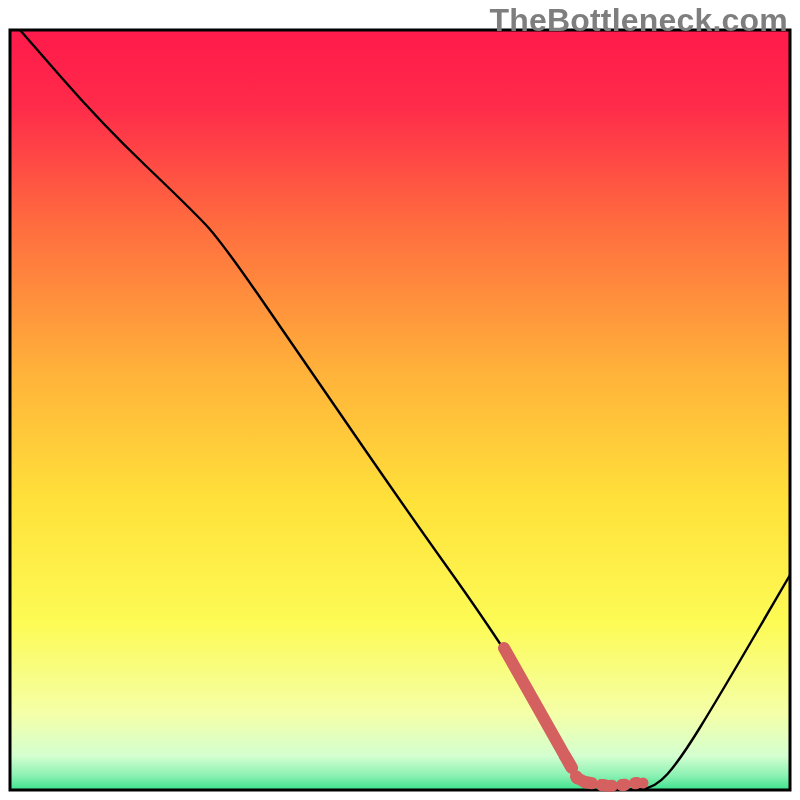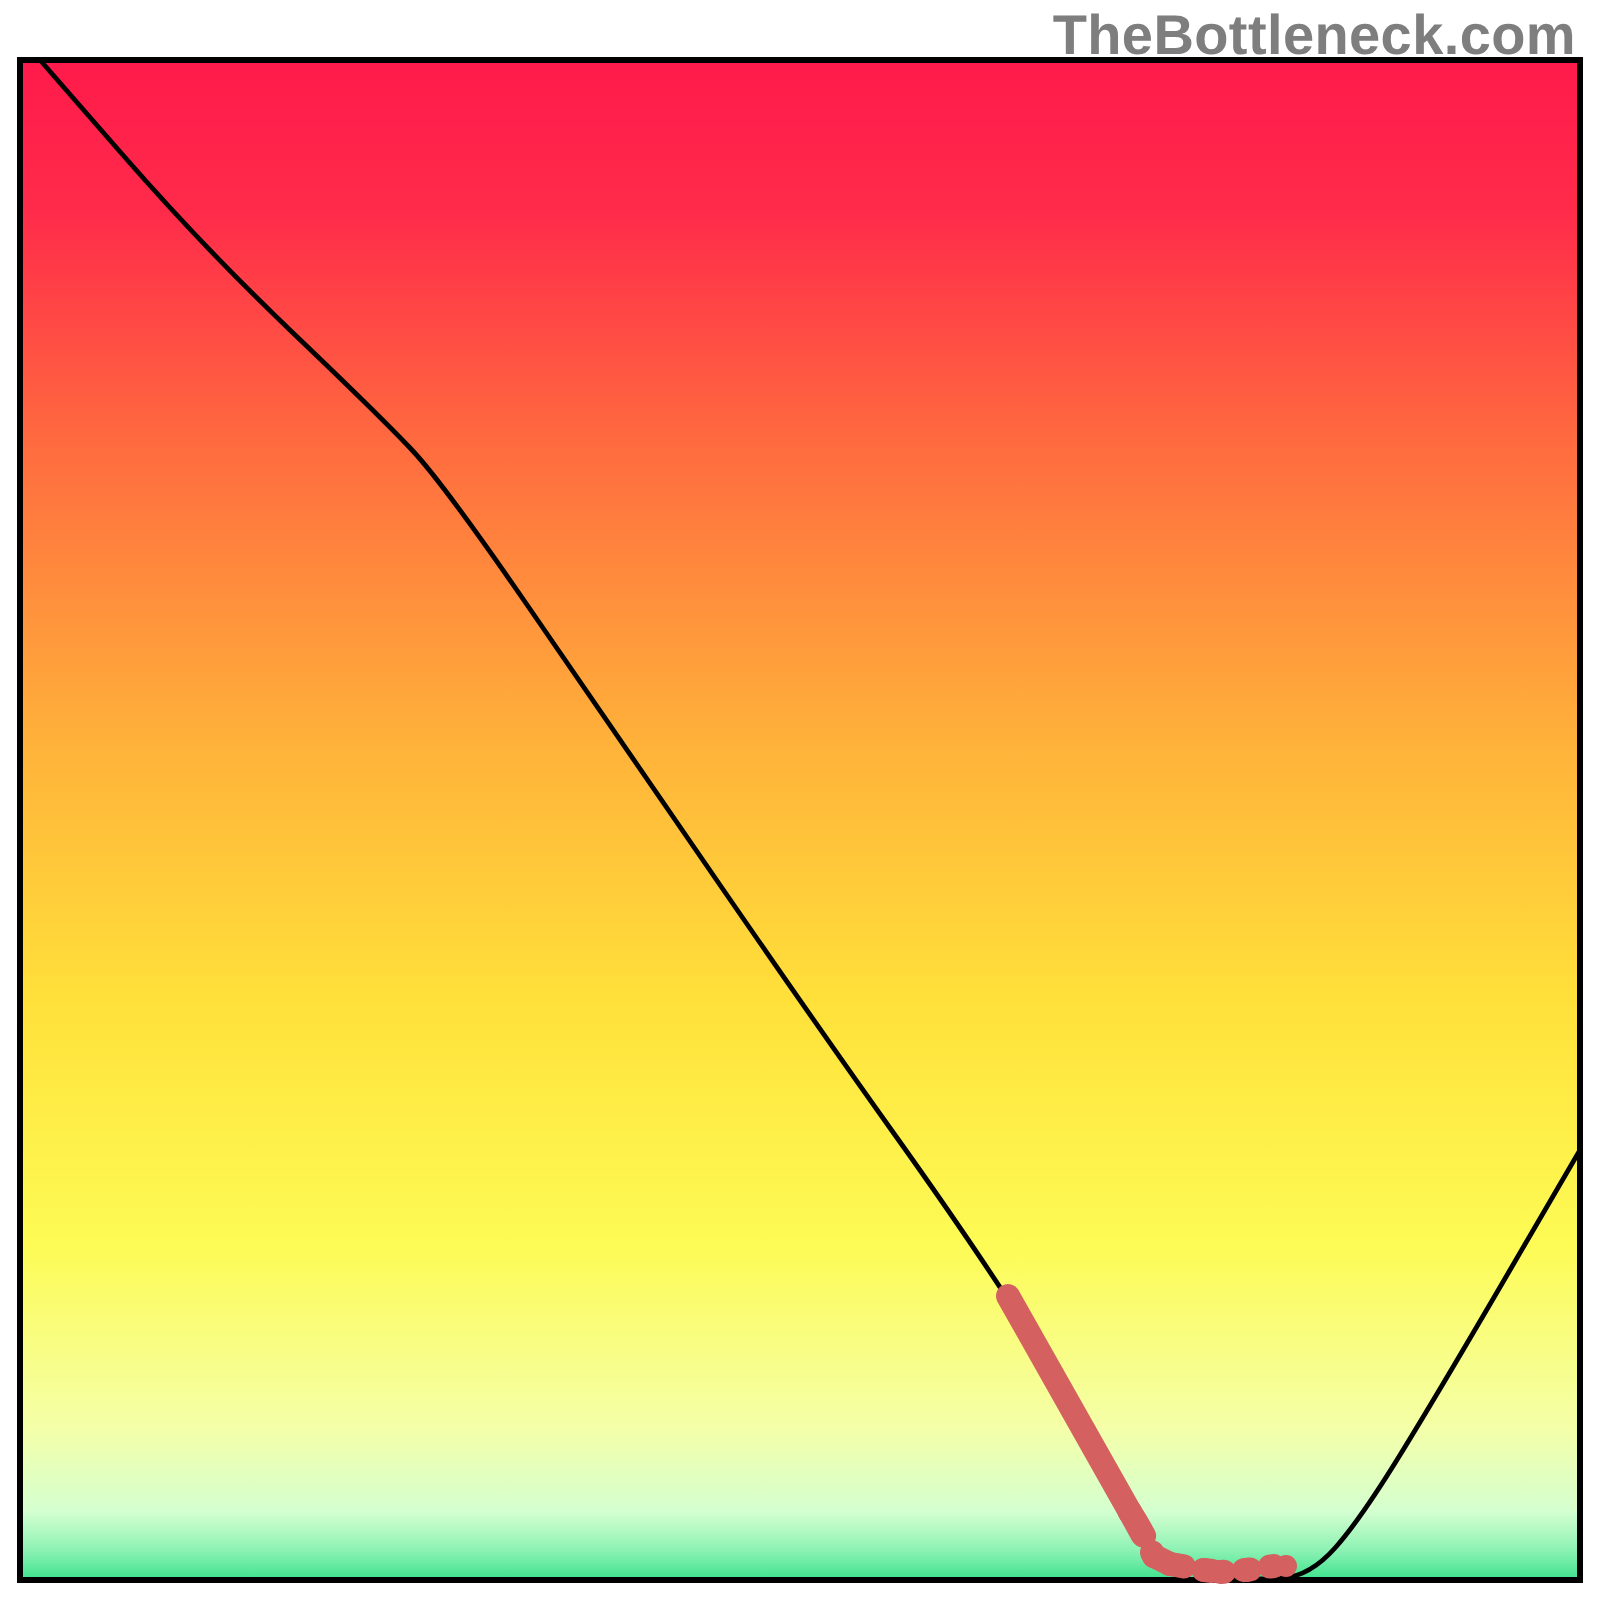--- a/index.html
+++ b/index.html
@@ -12,21 +12,21 @@
   }
   .container {
     position: relative;
     width: 800px;
     height: 800px;
   }
   .watermark {
     position: absolute;
     top: 2px;
     right: 12px;
-    font-size: 28px;
+    font-size: 32px;
     font-weight: 600;
     color: #7e7e7e;
     z-index: 10;
     letter-spacing: 0.2px;
   }
   svg.plot {
     position: absolute;
     top: 0;
     left: 0;
     width: 800px;

